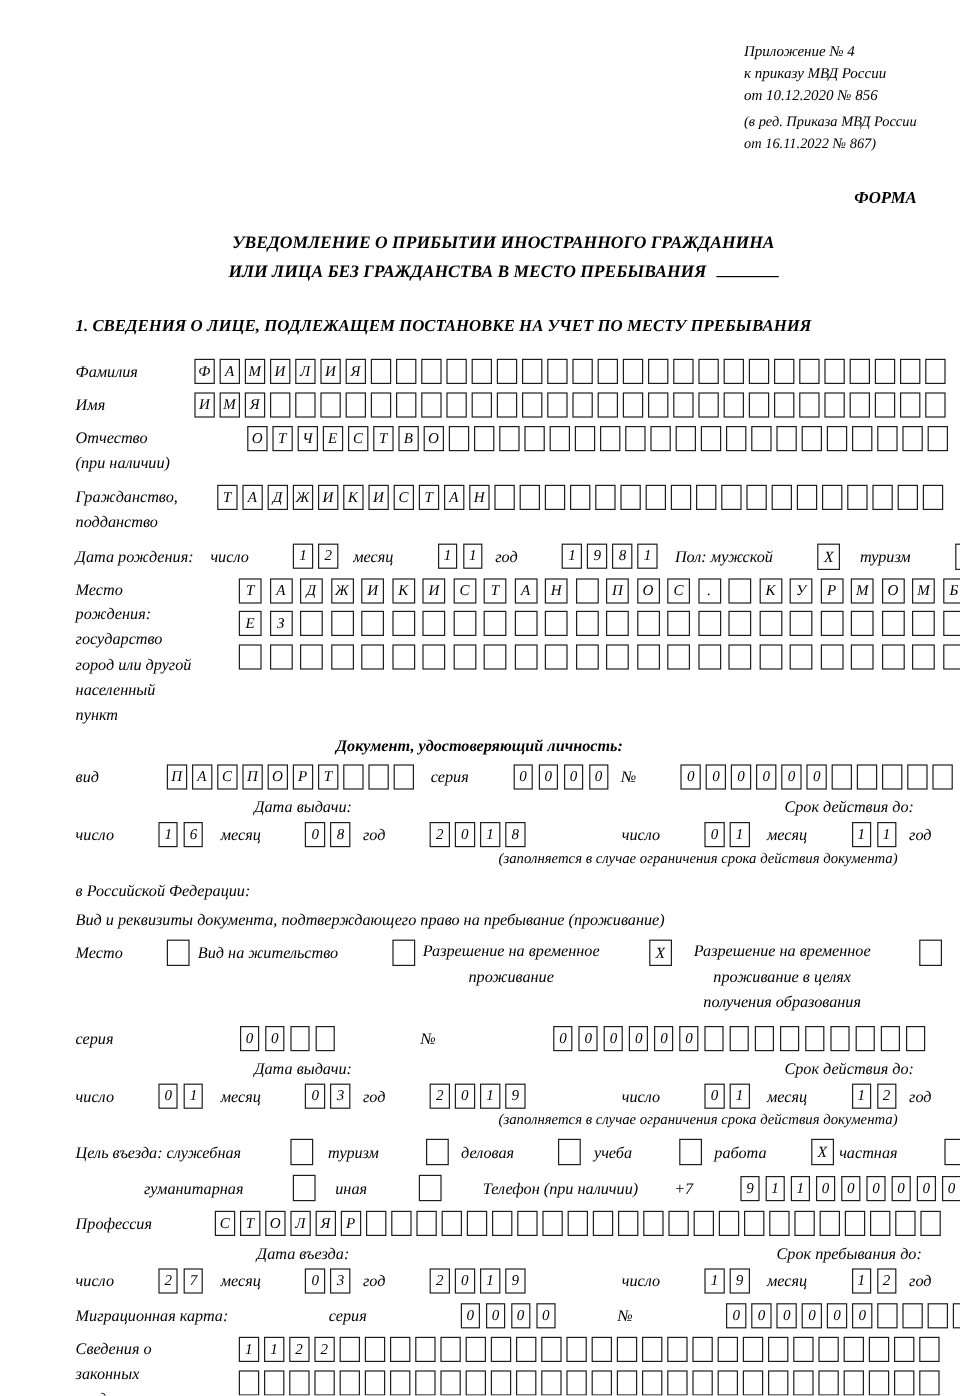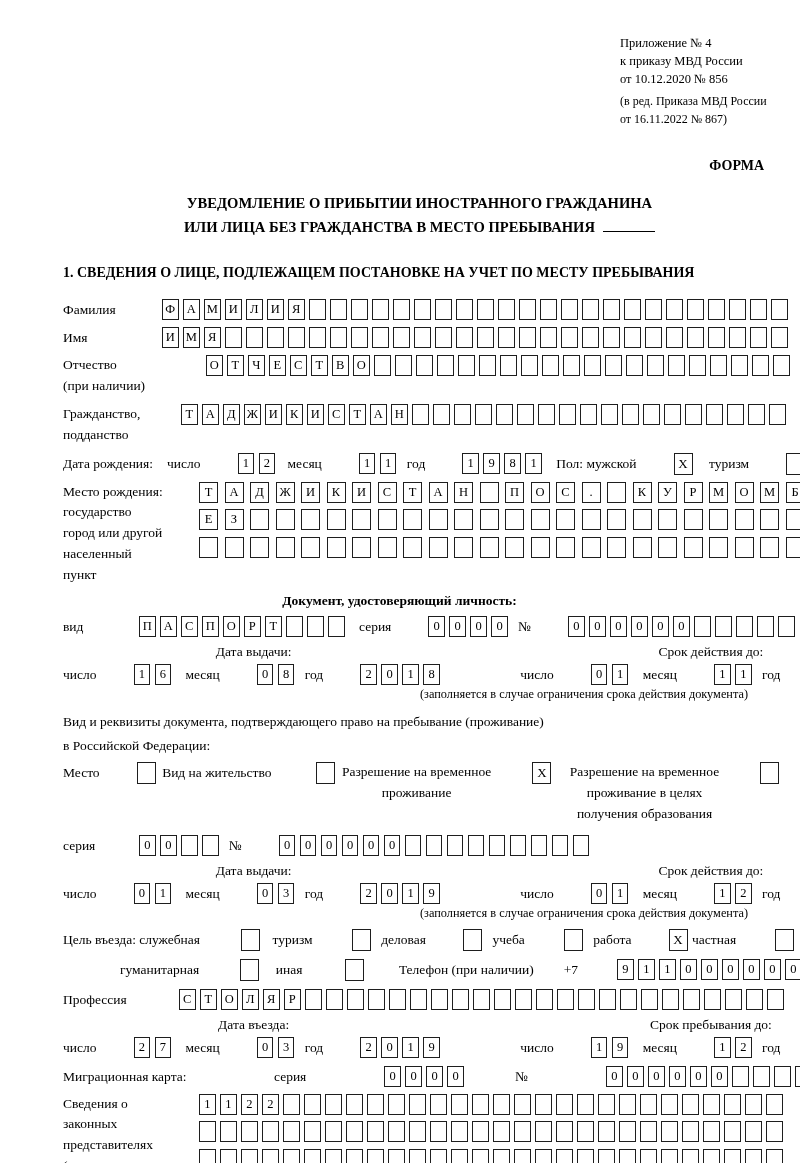--- a/index.html
+++ b/index.html
@@ -1,28 +1,28 @@
 <!DOCTYPE html>
 <html><head>
 <meta charset="utf-8">
 <style>
   html,body{margin:0;padding:0;background:#fff;}
   body{width:800px;height:1163px;overflow:hidden;color:#000;
        font-family:"Liberation Serif","DejaVu Serif",serif;}
-  .page{box-sizing:border-box;width:800px;height:835px;padding:34px 24px 0 63px;}
+  .page{box-sizing:border-box;width:800px;height:835px;padding:34px 24px 0 63px;font-style:italic;}
 
   .appendix{margin-left:557px;width:176px;font-size:12.5px;line-height:1.45;}
   .appendix-ed{margin-left:557px;width:190px;font-size:12px;line-height:1.45;margin-top:5px;}
   .forma{font-weight:bold;font-size:14px;text-align:right;padding-right:12px;margin-top:30px;}
 
   .title{font-weight:bold;font-size:14.6px;text-align:center;line-height:1.6;margin-top:18px;white-space:nowrap;}
   .blank{display:inline-block;width:52px;height:3px;border-bottom:1.8px solid #000;margin-left:8px;}
   .sec-head{font-weight:bold;font-size:14px;margin-top:26px;margin-bottom:18px;white-space:nowrap;}
 
-  .row{display:flex;align-items:flex-start;margin-bottom:7px;}
+  .row{display:flex;align-items:flex-start;margin-bottom:7px;justify-content:space-between;}
   .lbl{font-size:13.5px;line-height:21px;flex-shrink:0;}
   .lbl-col{font-size:13.5px;line-height:1.55;flex-shrink:0;}
   .w68{width:68px;} .w112{width:112px;} .w87{width:87px;} .w105{width:105px;} .w85{width:85px;} .w45{width:45px;}
   .w140{width:140px;}
 
   .cells{white-space:nowrap;line-height:0;padding-left:31px;}
   .cell{display:inline-block;box-sizing:border-box;width:16.5px;height:21px;border:1.5px solid #1e1e1e;
         margin-right:4.5px;text-align:center;font-size:12.5px;line-height:18px;vertical-align:top;}
   .wide .cell{width:19px;margin-right:6.5px;}
   .cbs .cell{width:19px;height:22px;font-size:13px;line-height:19px;}
@@ -150,22 +150,22 @@
         <span class="sub ml10">месяц</span>
         <span class="cells"><span class="cell">1</span><span class="cell">1</span></span>
         <span class="sub ml6">год</span>
         <span class="cells"><span class="cell">2</span><span class="cell">0</span><span class="cell">2</span><span class="cell">5</span></span>
       </div>
     </div>
   </div>
   <div class="note">(заполняется в случае ограничения срока действия документа)</div>
 
   <div class="plain">
+    <div>в Российской Федерации:</div>
     <div>Вид и реквизиты документа, подтверждающего право на пребывание (проживание)</div>
-    <div>в Российской Федерации:</div>
   </div>
 
   <div class="perm">
     <span class="lbl">Место</span>
     <span class="cells cbs ml6"><span class="cell"></span></span>
     <span class="lbl ml16">Вид на жительство</span>
     <span class="cells cbs ml14"><span class="cell"></span></span>
     <div class="center-lbl ml16">
       <div>Разрешение на временное</div>
       <div>проживание</div>

